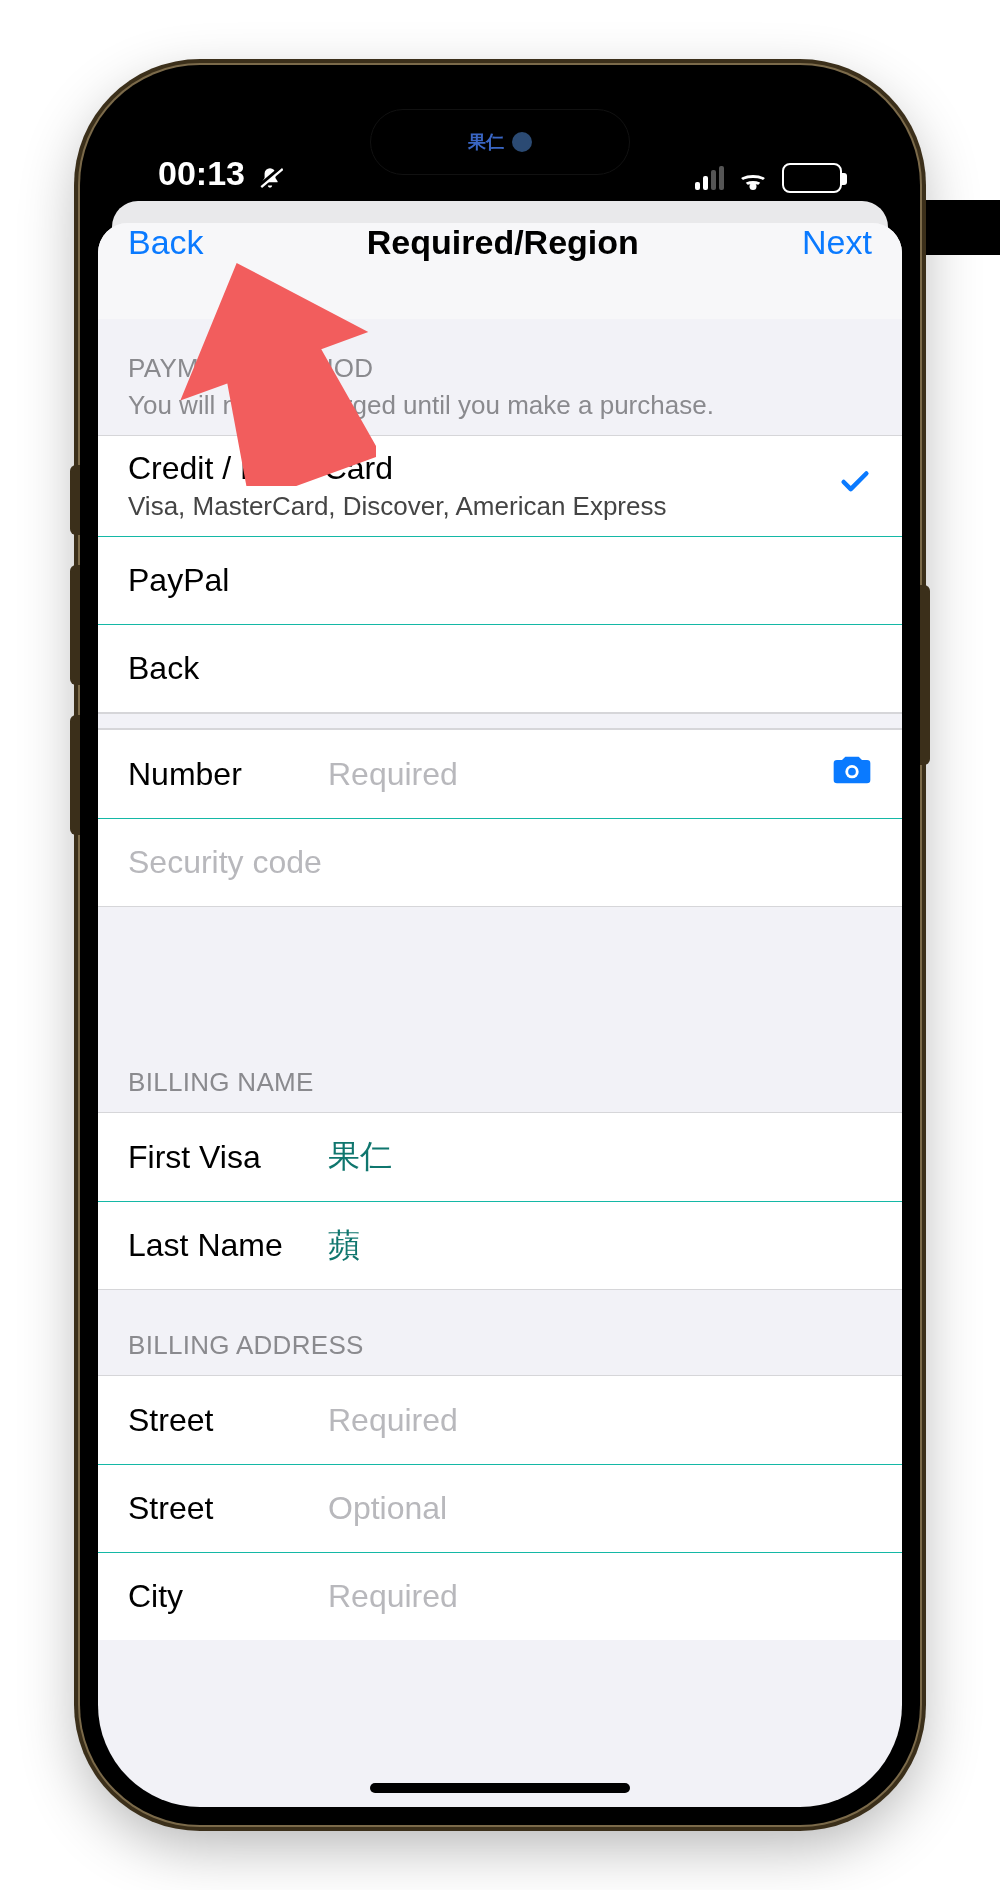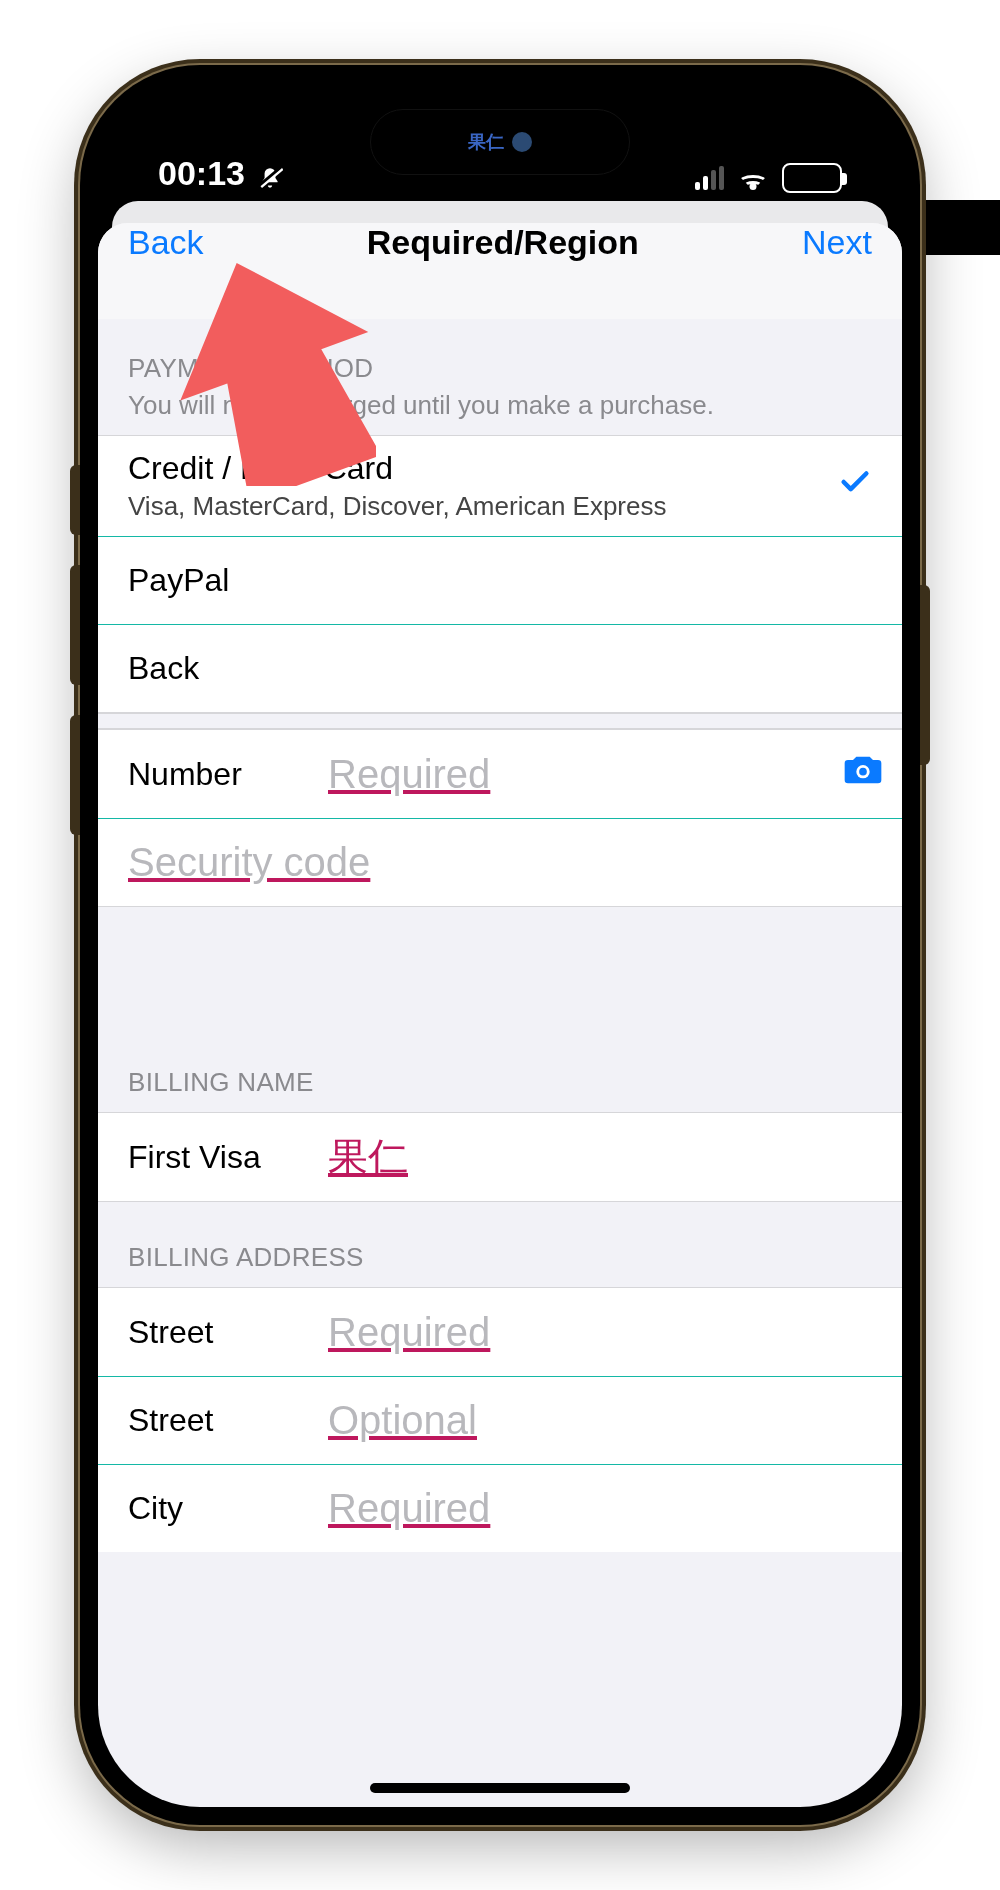--- a/index.html
+++ b/index.html
@@ -115,23 +115,22 @@
     padding: 14px 30px;
     border-top:1px solid #14b8a6;
     font-size:32px;
   }
   .row:first-child { border-top: none; }
   .row .label { width: 200px; flex-shrink:0; }
   .row.option { justify-content:space-between; }
   .row.option .opt-left { display:flex; flex-direction:column; }
   .row.option .opt-sub { font-size:26px; color:#444; margin-top:4px;}
   .row.input .field {
-    flex:1; border:none; outline:none; font-size:40px; background:transparent;
-    color:#be185d;
-    text-decoration:underline;
+    flex:1; border:none; outline:none; font-size:32px; background:transparent;
+    color:#0f766e;
   }
   .row.input .field::placeholder { color:#b8b8bc; }
   .row .right-icon { color:#0a7aff; }
   .check svg { width:34px; height:34px; }
   .cam svg { width:40px; height:34px; fill:#0a7aff;}
   .group-gap { height: 16px; background:#f2f2f7; border-top:1px solid #d6d6d9; border-bottom:1px solid #d6d6d9;}
 
   .spacer-lg { height: 120px; }
 
   
@@ -249,20 +248,24 @@
         <div class="spacer-lg"></div>
 
         <div class="section-hdr">
           <span class="ttl">BILLING NAME</span>
         </div>
         <div class="group">
           <div class="row input">
             <span class="label">First Visa</span>
             <input class="field" value="果仁" style="">
           </div>
+          <div class="row input">
+            <span class="label">Last Name</span>
+            <input class="field" value="蘋" style="">
+          </div>
         </div>
 
         <div class="section-hdr">
           <span class="ttl">BILLING ADDRESS</span>
         </div>
         <div class="group" style="border-bottom:none;">
           <div class="row input">
             <span class="label">Street</span>
             <input class="field" placeholder="Required" style="">
           </div>

